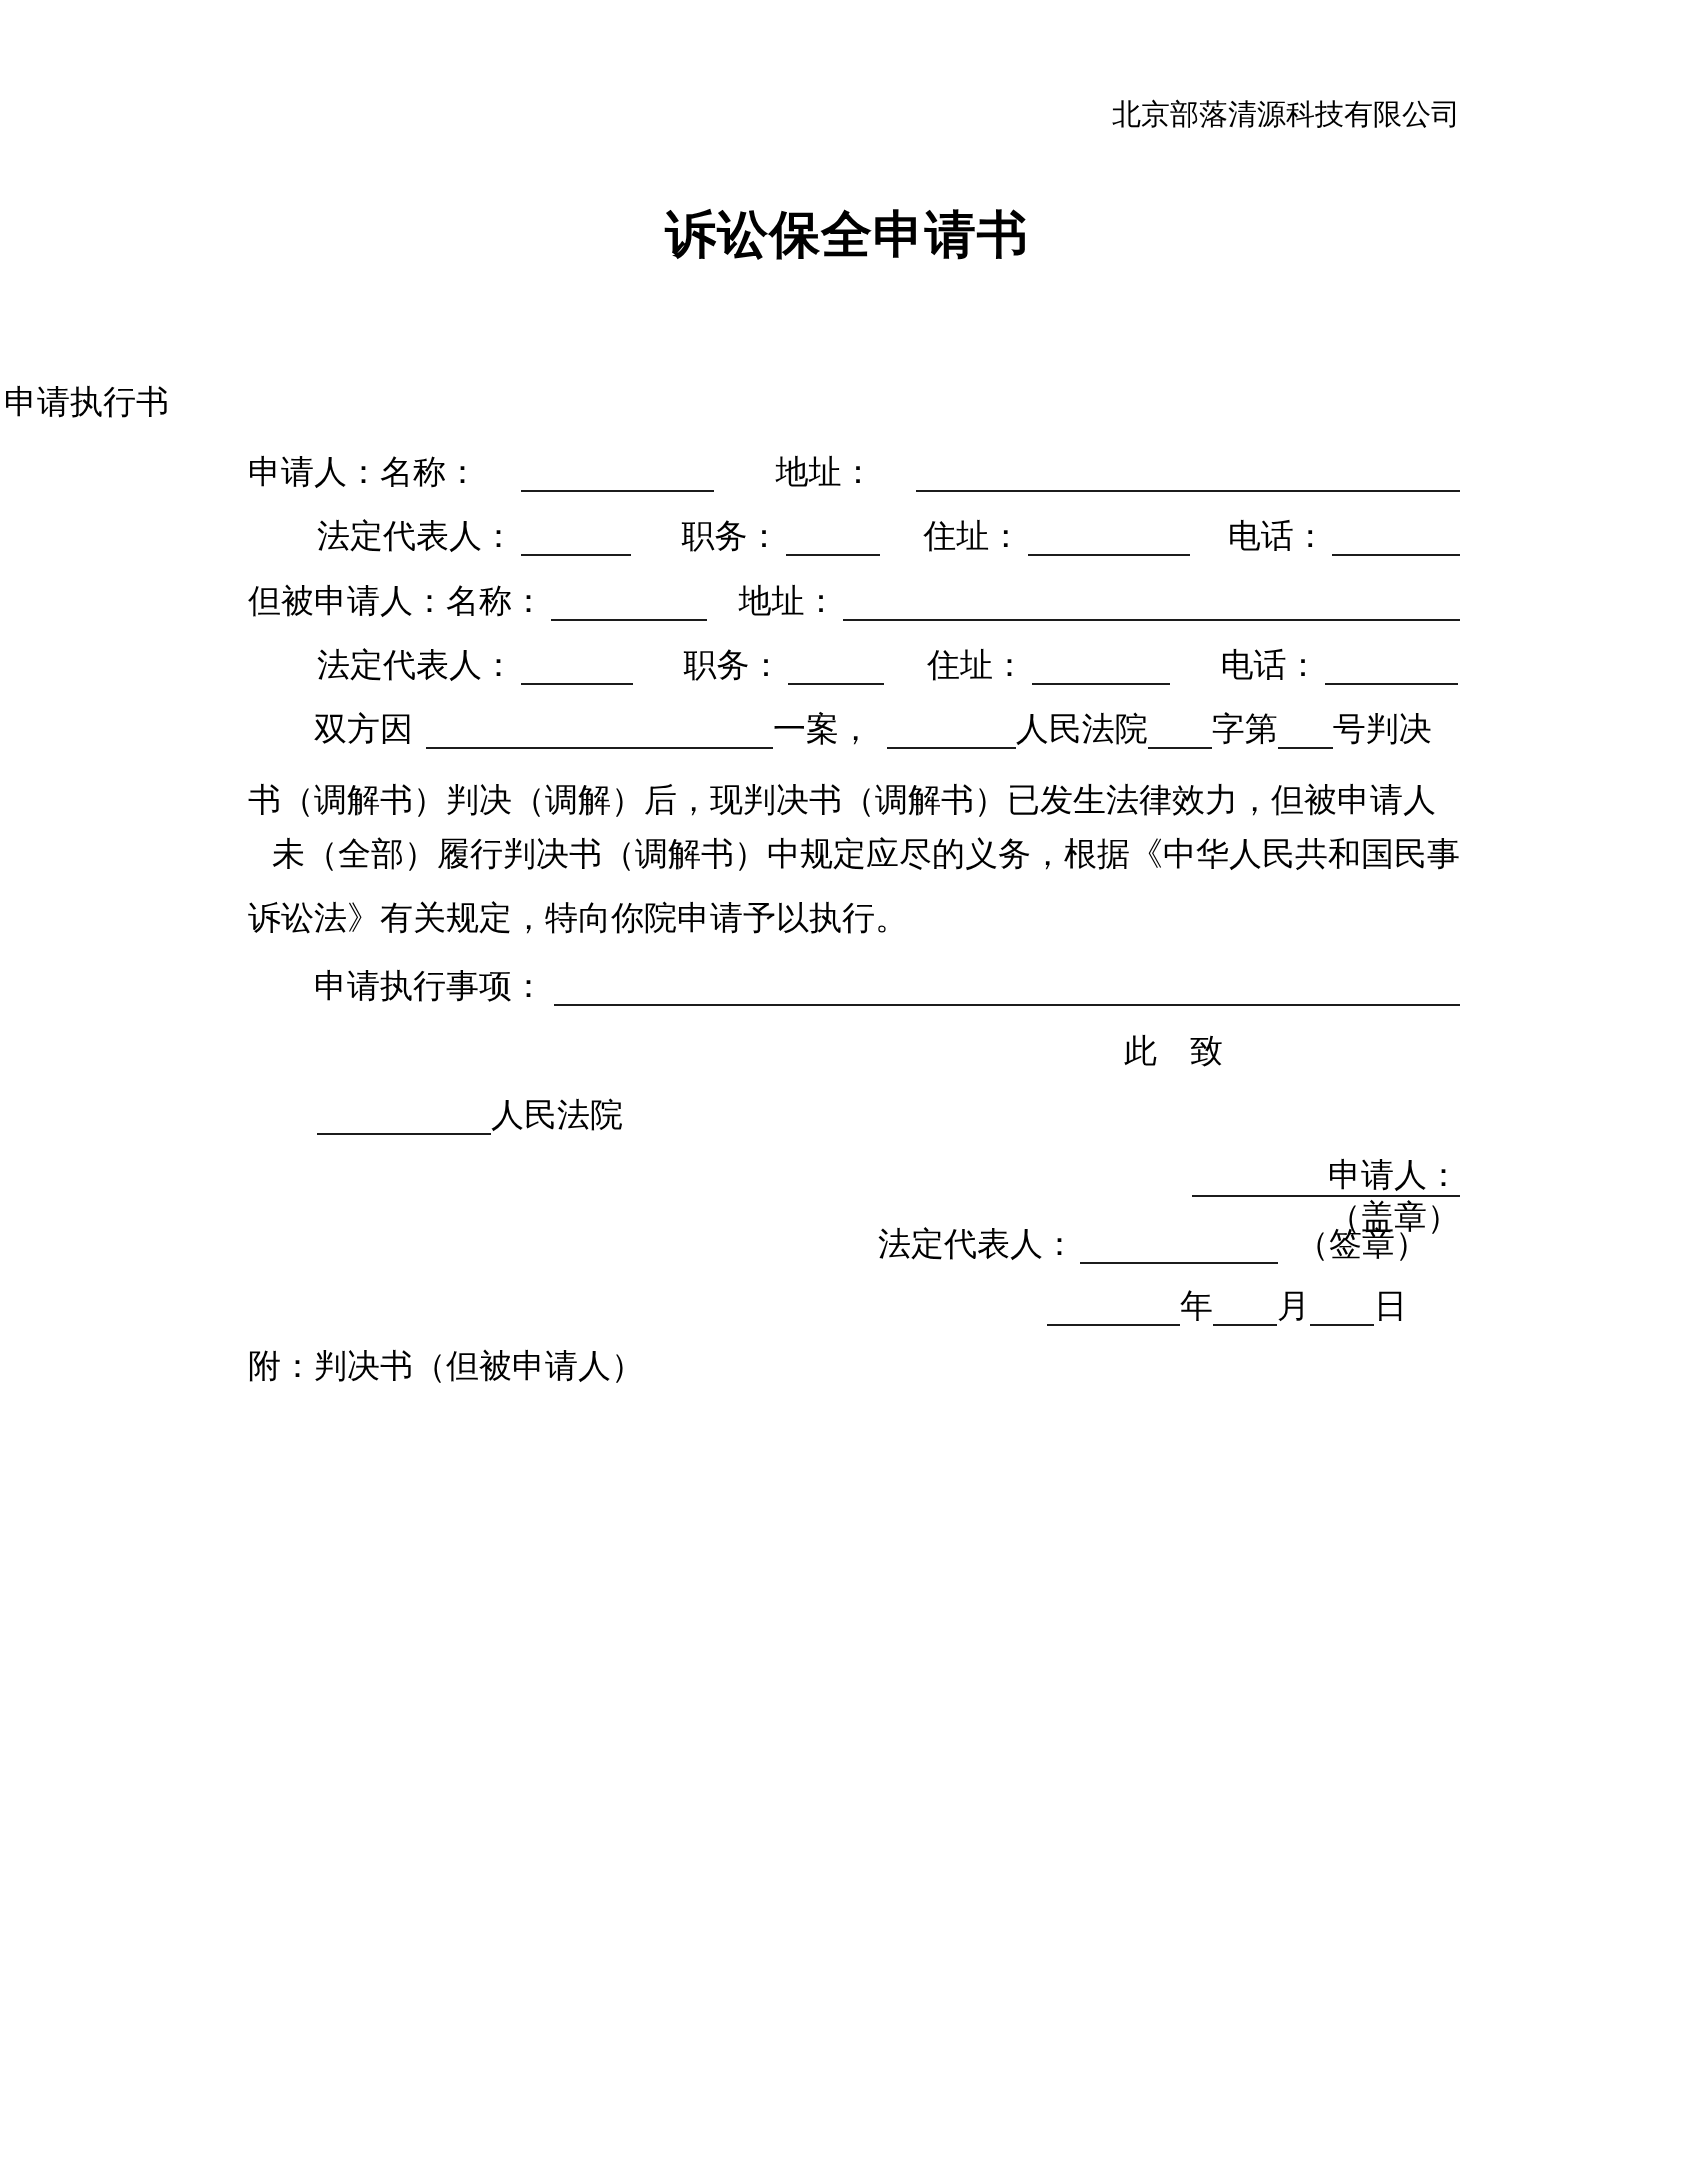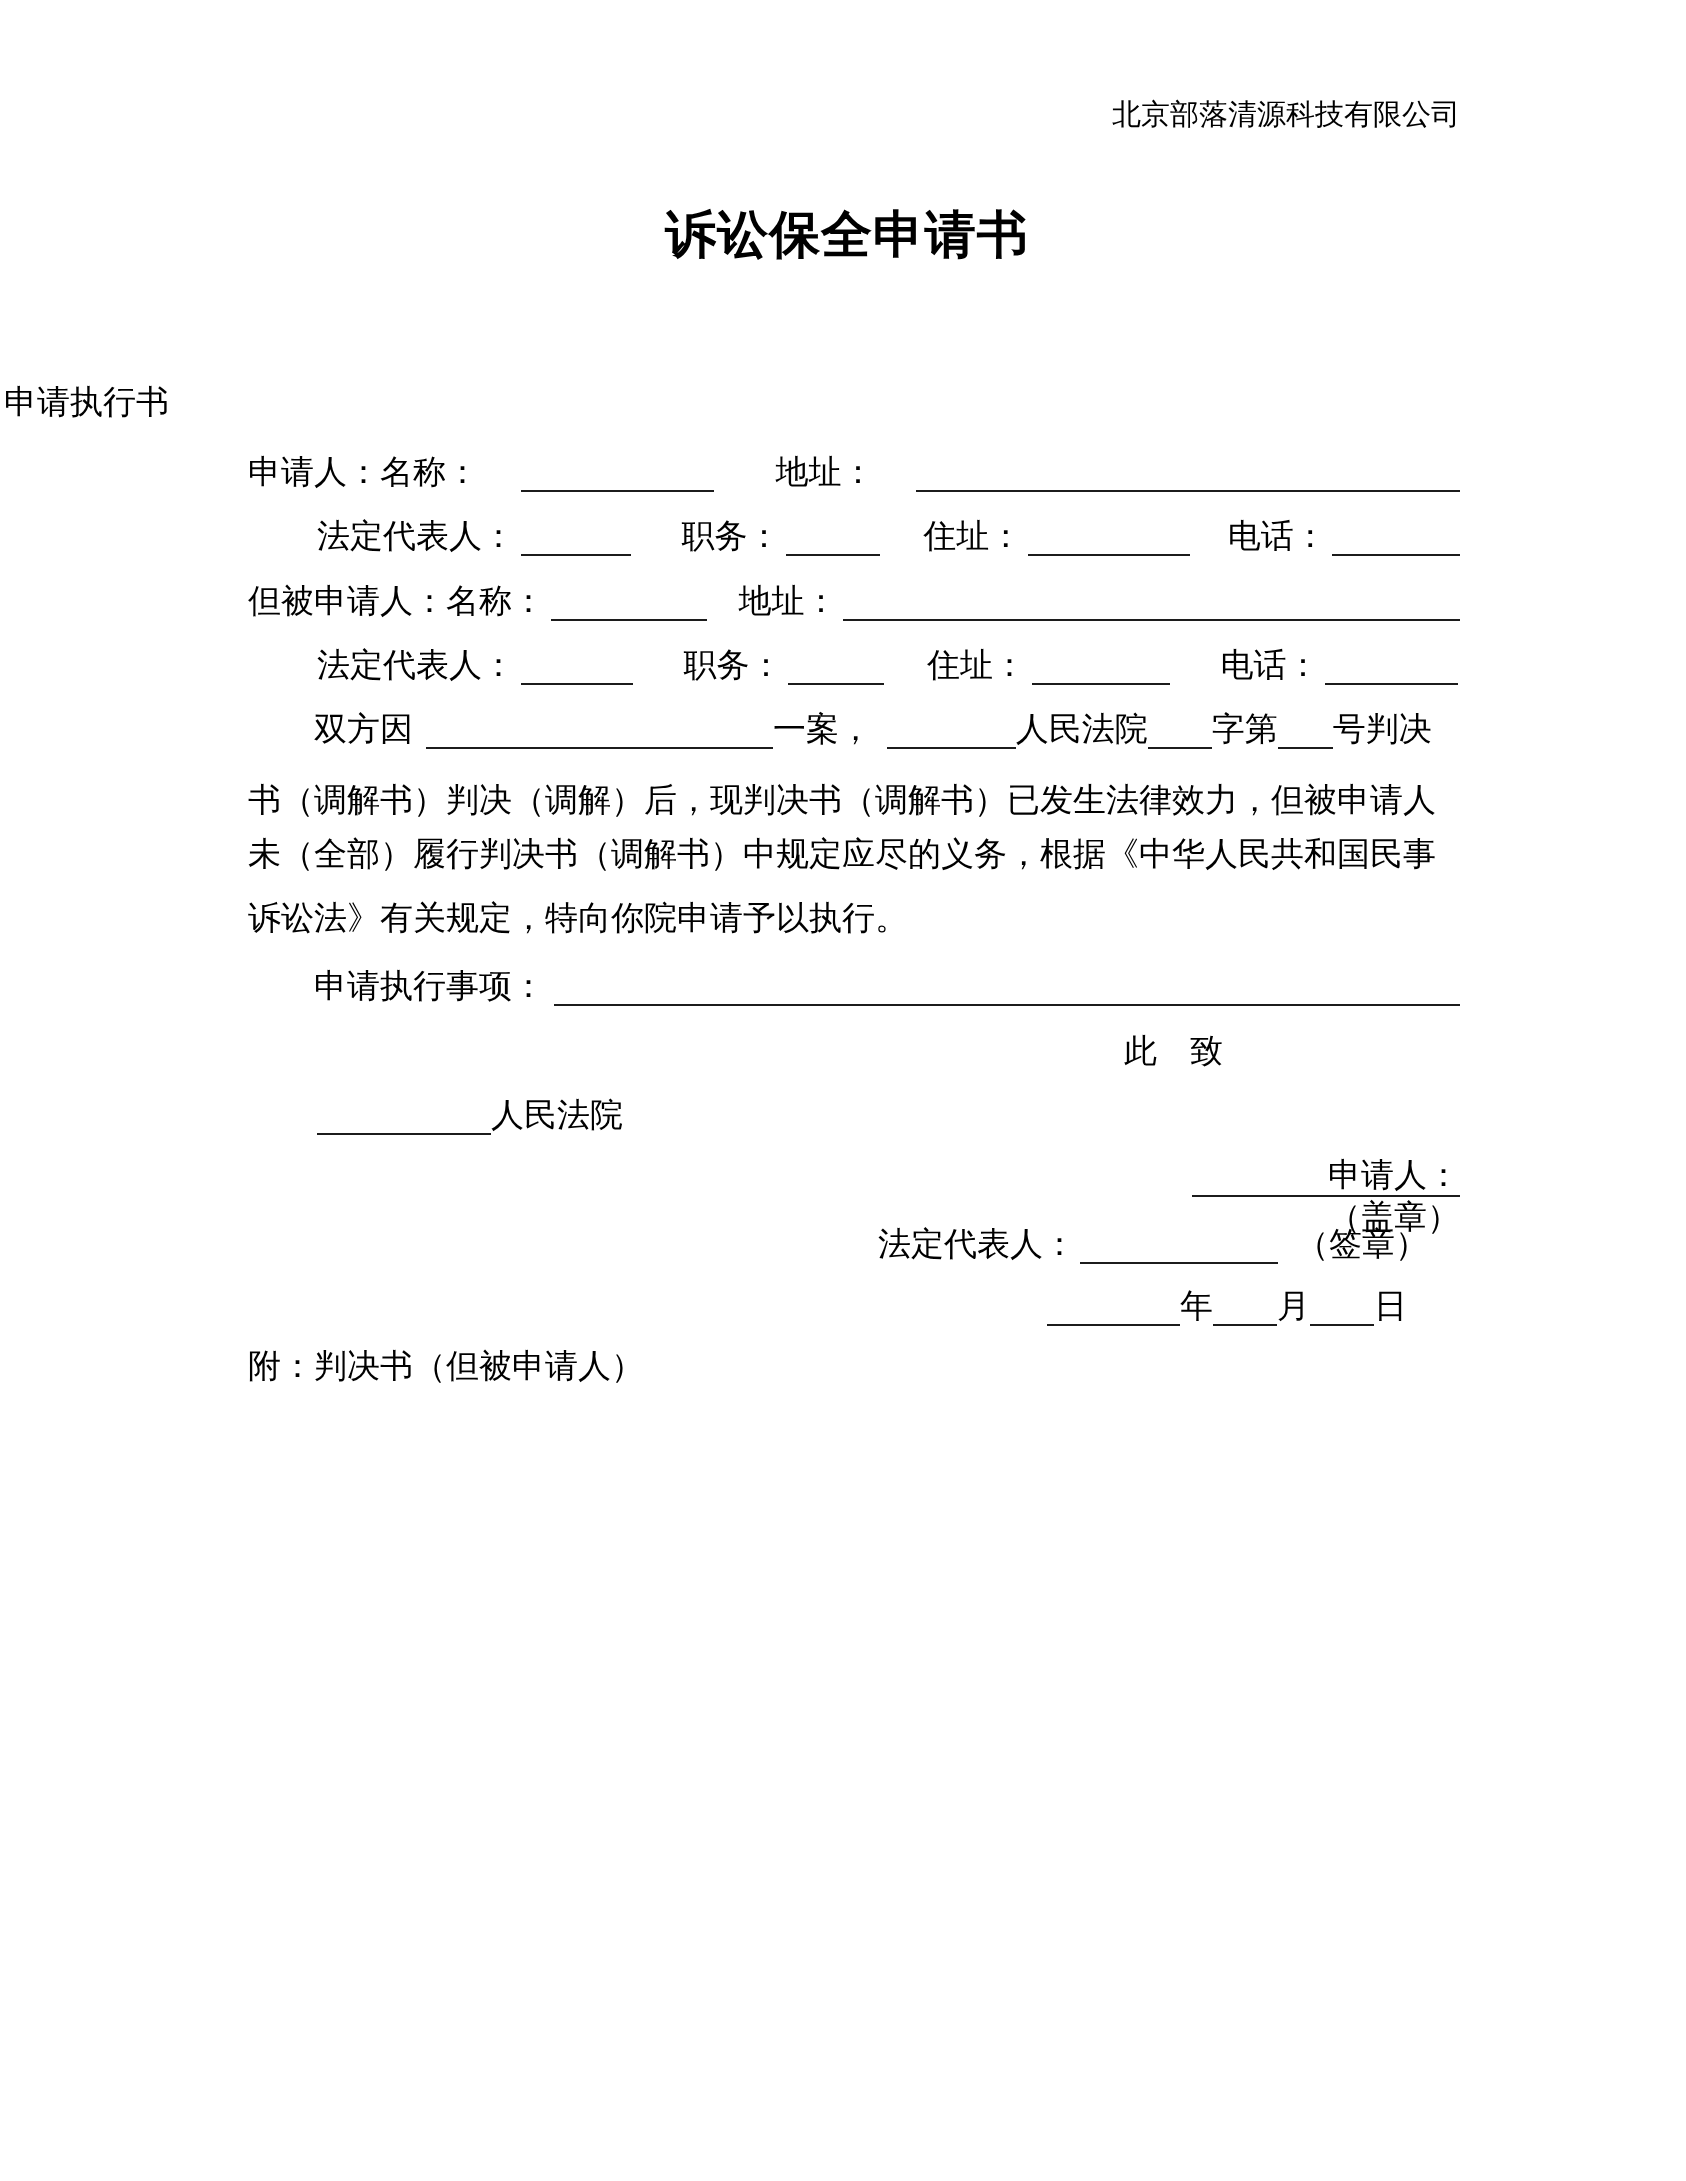--- a/index.html
+++ b/index.html
@@ -25,21 +25,21 @@
   .line > span{display:inline-block;}
   .lbl{line-height:40px;}
   .u{
     height:37px;
     border-bottom:2.8px solid #1c1c1c;
   }
   .u.fill{flex:1 1 auto;}
   .para{font-size:33px;line-height:40px;white-space:nowrap;}
   
   .l1{top:448px;gap:36px;}  .l2{top:512px;}  .l3{top:577px;}  .l4{top:641px;}
-  .l5{top:705px;}  .l6{top:780px;}  .l7{top:834px;}  .l8{top:898px;}
+  .l5{top:705px;}  .l6{top:780px;}  .l7{top:834px;text-align:right;}  .l8{top:898px;}
   .l9{top:962px;} .l10{top:1027px;} .l11{top:1091px;} .l12{top:1155px;flex-direction:column;}
   .l13{top:1220px;} .l14{top:1282px;} .l15{top:1346px;}
 </style>
 </head>
 <body>
 
 <div class="page">
 
   <div class="abs content header-line">北京部落清源科技有限公司</div>
 

